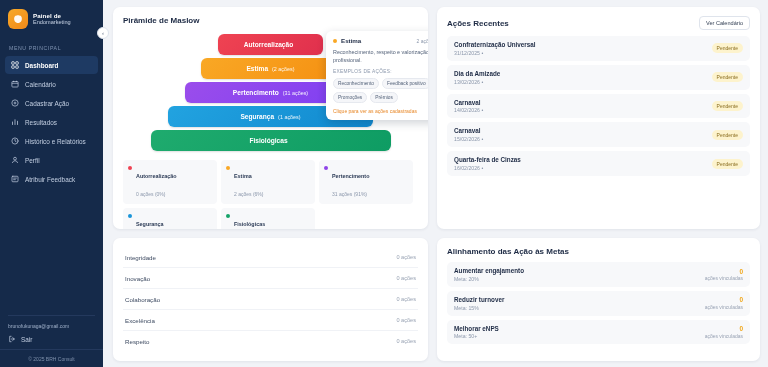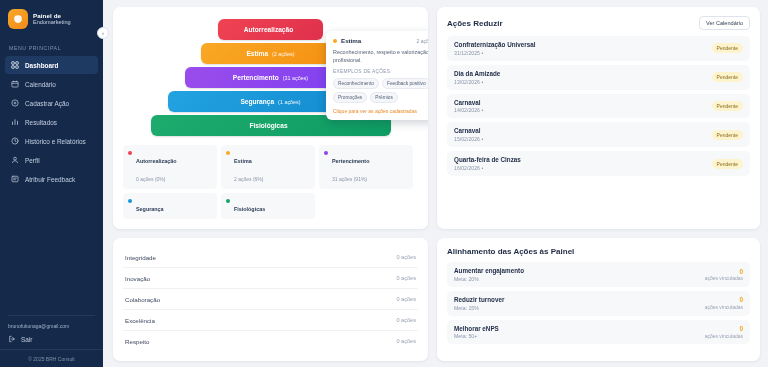--- a/index.html
+++ b/index.html
@@ -264,20 +264,21 @@
         </span>
         <span>Sair</span>
       </div>
     </div>
     <div class="copyright">© 2025 BRH Consult</div>
   </aside>
 
   <main class="main">
 
     <section class="card">
+      <div class="card-title">Pirâmide de Maslow</div>
 
       <div class="pyramid">
         <div class="level lv0">
           <span>Autorrealização</span>
           <span class="cnt"></span>
         </div>
         <div class="level lv1">
           <span>Estima</span>
           <span class="cnt">(2 ações)</span>
         </div>
@@ -348,21 +349,21 @@
           <span>
             <span class="lg-name">Fisiológicas</span><br>
             
           </span>
         </div>
       </div>
     </section>
 
     <section class="card">
       <div class="card-head">
-        <div class="card-title">Ações Reduzir</div>
+        <div class="card-title">Ações Recentes</div>
         <button class="btn-outline">Ver Calendário</button>
       </div>
 
       <div class="action-row">
         <div>
           <div class="ar-name">Confraternização Universal</div>
           <div class="ar-date">31/12/2025 •</div>
         </div>
         <span class="badge">Pendente</span>
       </div>
@@ -413,21 +414,21 @@
         <span class="vr-name">Excelência</span>
         <span class="vr-count">0 ações</span>
       </div>
       <div class="value-row">
         <span class="vr-name">Respeito</span>
         <span class="vr-count">0 ações</span>
       </div>
     </section>
 
     <section class="card">
-      <div class="card-title">Alinhamento das Ações às Painel</div>
+      <div class="card-title">Alinhamento das Ação às Metas</div>
 
       <div class="goal-row">
         <div>
           <div class="gr-name">Aumentar engajamento</div>
           <div class="gr-meta">Meta: 20%</div>
         </div>
         <div class="gr-right">
           <div class="gr-num">0</div>
           <div class="gr-lbl">ações vinculadas</div>
         </div>

